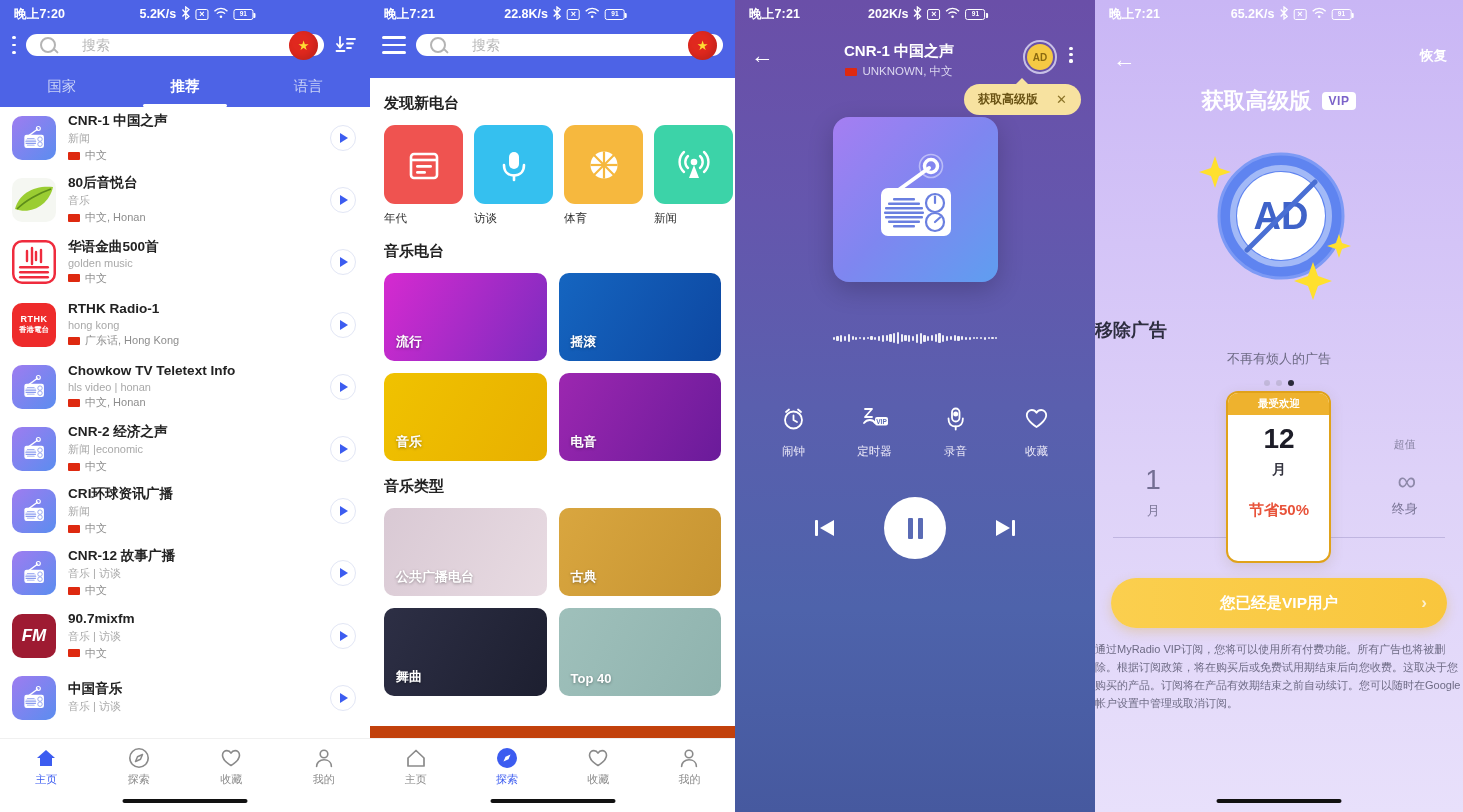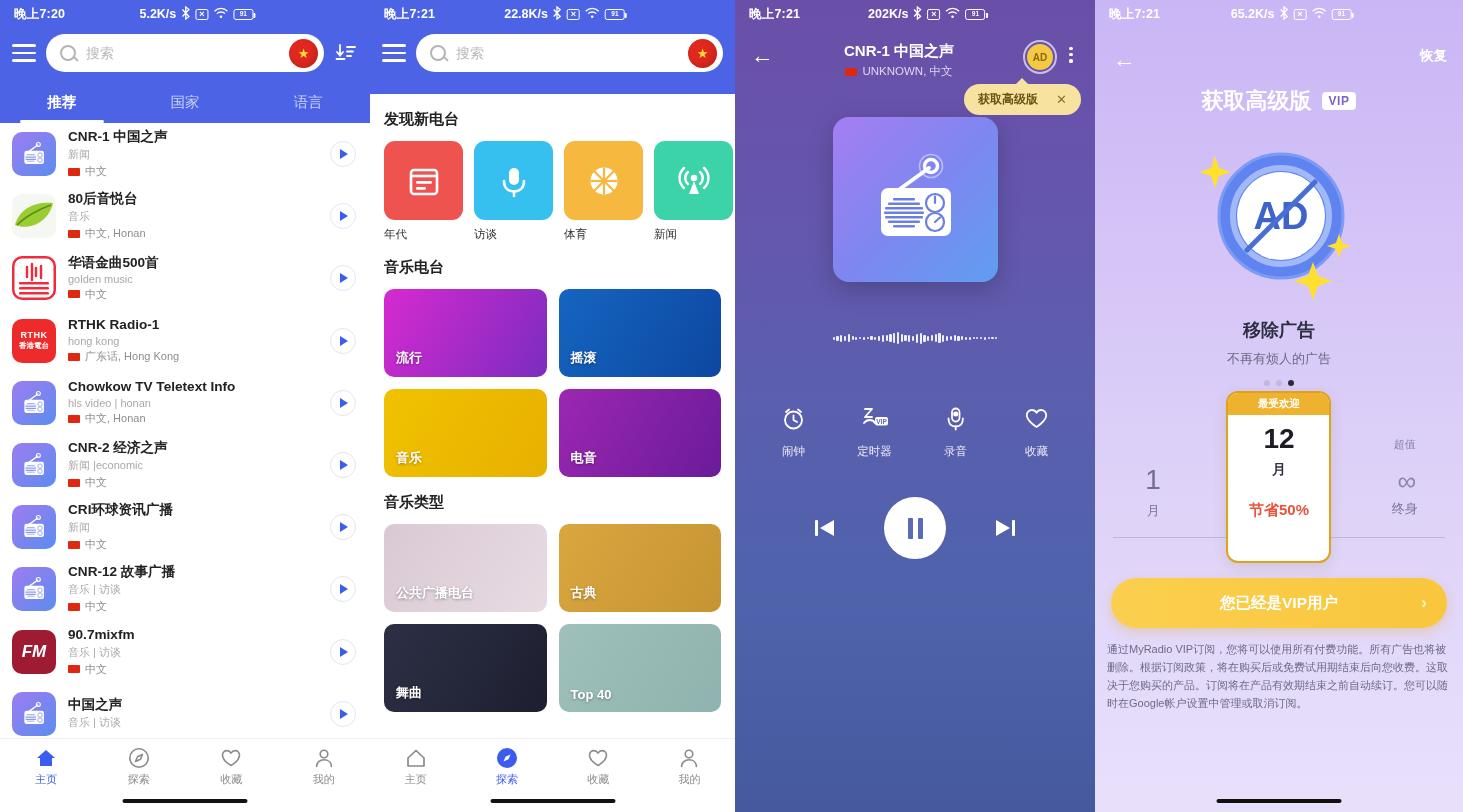--- a/index.html
+++ b/index.html
@@ -35,22 +35,22 @@
   .batt span{ position:absolute; inset:0; font-size:6.5px; display:flex; align-items:center; justify-content:center; font-weight:700;}
   .xbox { display:inline-block; width:13px;height:11px;border:1.4px solid currentColor;border-radius:2px;position:relative;}
   .xbox::before{content:"×"; position:absolute; inset:0; font-size:9px; line-height:9px; text-align:center;}
 
   
   .p1-header { background:#4d63e6; padding-bottom:0; }
   .p1-searchrow { display:flex; align-items:center; padding: 6px 12px 12px; gap:10px;}
   .hamburger { width:24px; height:18px; display:flex; flex-direction:column; justify-content:space-between; cursor:pointer;}
   .hamburger i { display:block; height:2.6px; background:#fff; border-radius:2px;}
   .searchbox {
-    flex:1; height:38px; background:#fff; border-radius:19px;
-    display:flex; align-items:center; padding:0 6px 0 14px; gap:10px;
+    flex:1; height:22px; background:#fff; border-radius:19px;
+    display:flex; align-items:center; padding:0 6px 0 14px; gap:26px;
   }
   .searchbox .sq { width:16px;height:16px;border:2px solid #b4b4b4;border-radius:50%;position:relative;flex:none;}
   .searchbox .sq::after{content:"";position:absolute;width:2px;height:6px;background:#b4b4b4;right:-3px;bottom:-3px;transform:rotate(-45deg);border-radius:2px;}
   .searchbox input {
     flex:1; border:0; outline:0; font-size:14px; color:#333;
     font-family:inherit; background:transparent;
   }
   .searchbox input::placeholder{ color:#b9b9b9; }
   .flagbtn { width:29px;height:29px;border-radius:50%;background:#e0281e;display:flex;align-items:center;justify-content:center;flex:none;
      box-shadow:inset -3px -3px 6px rgba(0,0,0,.12); color:#ffdd33; font-size:13px; line-height:1;}
@@ -134,21 +134,21 @@
   .sheet-grab { position:absolute; left:50%; transform:translateX(-50%); top:6px; width:36px;height:4px;background:#e2e2e2;border-radius:2px;}
   .sheet-title { font-size:13.5px; font-weight:700; color:#222; margin-top:6px;}
 
   
   .p4 { background:linear-gradient(180deg,#c9b6f5 0%,#d4c4f7 30%,#ded2f8 60%,#e8e0fb 100%); }
   .p4-top { display:flex; align-items:center; justify-content:space-between; padding: 12px 16px 0;}
   .p4-restore { color:#fff; font-size:13.5px; font-weight:600;}
   .p4-h1 { text-align:center; margin-top:14px; color:#fff; font-size:22px; font-weight:800; display:flex; align-items:center; justify-content:center; gap:10px;}
   .vipchip { background:#fff; color:#7b62c9; font-size:12px; font-weight:800; border-radius:4px; padding:2px 7px; letter-spacing:.5px;}
   .adart { width:180px;height:180px; margin:12px auto 0; position:relative;}
-  .p4-h2 { text-align:center; font-size:18px; font-weight:800; color:#2e2e40; margin-top:10px;}
+  .p4-h2 { font-size:18px; font-weight:800; color:#2e2e40; margin-top:10px;}
   .p4-h3 { text-align:center; font-size:13px; color:#6e6b85; margin-top:8px;}
   .pager { display:flex; gap:6px; justify-content:center; margin-top:12px;}
   .pager i { width:6px;height:6px;border-radius:50%;background:#c2b8da;}
   .pager i.on { background:#2b2b3a;}
   .plans { position:relative; height:170px; margin-top:6px;}
   .plan-line { position:absolute; left:18px; right:18px; top:145px; height:1px; background:rgba(120,110,170,.3);}
   .plans-row { display:flex; align-items:center; justify-content:space-around; height:100%;}
   .plan { width:86px; text-align:center; color:#6e6b85;}
   .plan-top { font-size:11px; color:#8d88a8; height:15px;}
   .plan-num { font-size:28px; font-weight:400; color:#736e93; line-height:1.1; margin-top:16px;}
@@ -161,21 +161,21 @@
   .plan.featured .ribbon { background:#efb game; }
   .ribbon { background:#eeb22e; color:#fff; font-size:10.5px; padding:4px 0; font-weight:600;}
   .plan.featured .plan-num { color:#1d1d28; font-weight:800; font-size:28px; margin-top:9px;}
   .plan.featured .plan-unit { color:#33333f; font-weight:700; font-size:14px;}
   .plan-save { color:#e8533a; font-size:15px; font-weight:800; margin-top:22px;}
   .infinity { font-size:26px; color:#8d88a8; line-height:1; margin-top:16px; letter-spacing:-4px;}
   .cta { margin:16px 16px 0; height:50px; border-radius:25px; background:linear-gradient(90deg,#fbcf4e,#f9c63d);
     display:flex; align-items:center; justify-content:center; position:relative; color:#fff; font-size:15.5px; font-weight:700;
     box-shadow:0 4px 12px rgba(220,170,40,.3);}
   .cta .chev { position:absolute; right:20px; font-size:17px; opacity:.75;}
-  .legal { padding: 12px 12px 0; font-size:11px; line-height:1.65; color:#6e6b85;}
+  .legal { padding: 12px 0 0; font-size:11px; line-height:1.65; color:#6e6b85;}
 </style>
 </head>
 <body>
 
 <div class="stage">
 
   <div class="panel p1">
     <div class="p1-header">
       <div class="statusbar">
         <span class="sb-time">晚上7:20</span>
@@ -212,22 +212,22 @@
         </div>
         <span class="sorticon">
           <svg width="24" height="22" viewBox="0 0 24 22">
             <path d="M6 3 V13 M3 10 L6 13.5 L9 10" fill="none" stroke="#fff" stroke-width="1.8" stroke-linecap="round"></path>
             <path d="M2.5 17 H10.5" stroke="#fff" stroke-width="1.8" stroke-linecap="round"></path>
             <path d="M13 5 H21 M13 9.5 H19 M13 14 H17" stroke="#fff" stroke-width="1.8" stroke-linecap="round"></path>
           </svg>
         </span>
       </div>
       <div class="p1-tabs">
+        <div class="p1-tab">国家</div>
         <div class="p1-tab active">推荐</div>
-        <div class="p1-tab">国家</div>
         <div class="p1-tab">语言</div>
       </div>
     </div>
     <div class="p1-list" id="p1-list">
         <div class="st-row">
           <div class="st-logo logo-radio">
     <svg width="30" height="28" viewBox="0 0 105 100">
       <path d="M30 44 L66 18" stroke="#fff" stroke-width="5" stroke-linecap="round"></path>
       <circle cx="68" cy="16" r="7" fill="none" stroke="#fff" stroke-width="4"></circle>
       <rect x="18" y="38" width="70" height="48" rx="8" fill="#fff"></rect>
@@ -460,21 +460,21 @@
                 <rect x="22" y="56" width="38" height="3" rx="1.5"></rect>
         <rect x="21" y="62" width="40" height="3" rx="1.5"></rect>
                 <rect x="22" y="68" width="38" height="3" rx="1.5"></rect>
         <rect x="27" y="74" width="28" height="3" rx="1.5"></rect>
       </g>
       <circle cx="74" cy="54" r="8" fill="none" stroke="#8a9bef" stroke-width="3"></circle>
       <circle cx="74" cy="72" r="8" fill="none" stroke="#8a9bef" stroke-width="3"></circle>
     </svg>
           </div>
           <div class="st-info">
-       <div class="st-name">中国之声</div>
+       <div class="st-name">中国音乐</div>
        <div class="st-genre">音乐 | 访谈</div>
 
      </div>
      <div class="playbtn">
             <i></i>
           </div>
         </div>
       </div>
 
     <div class="bottomnav">

